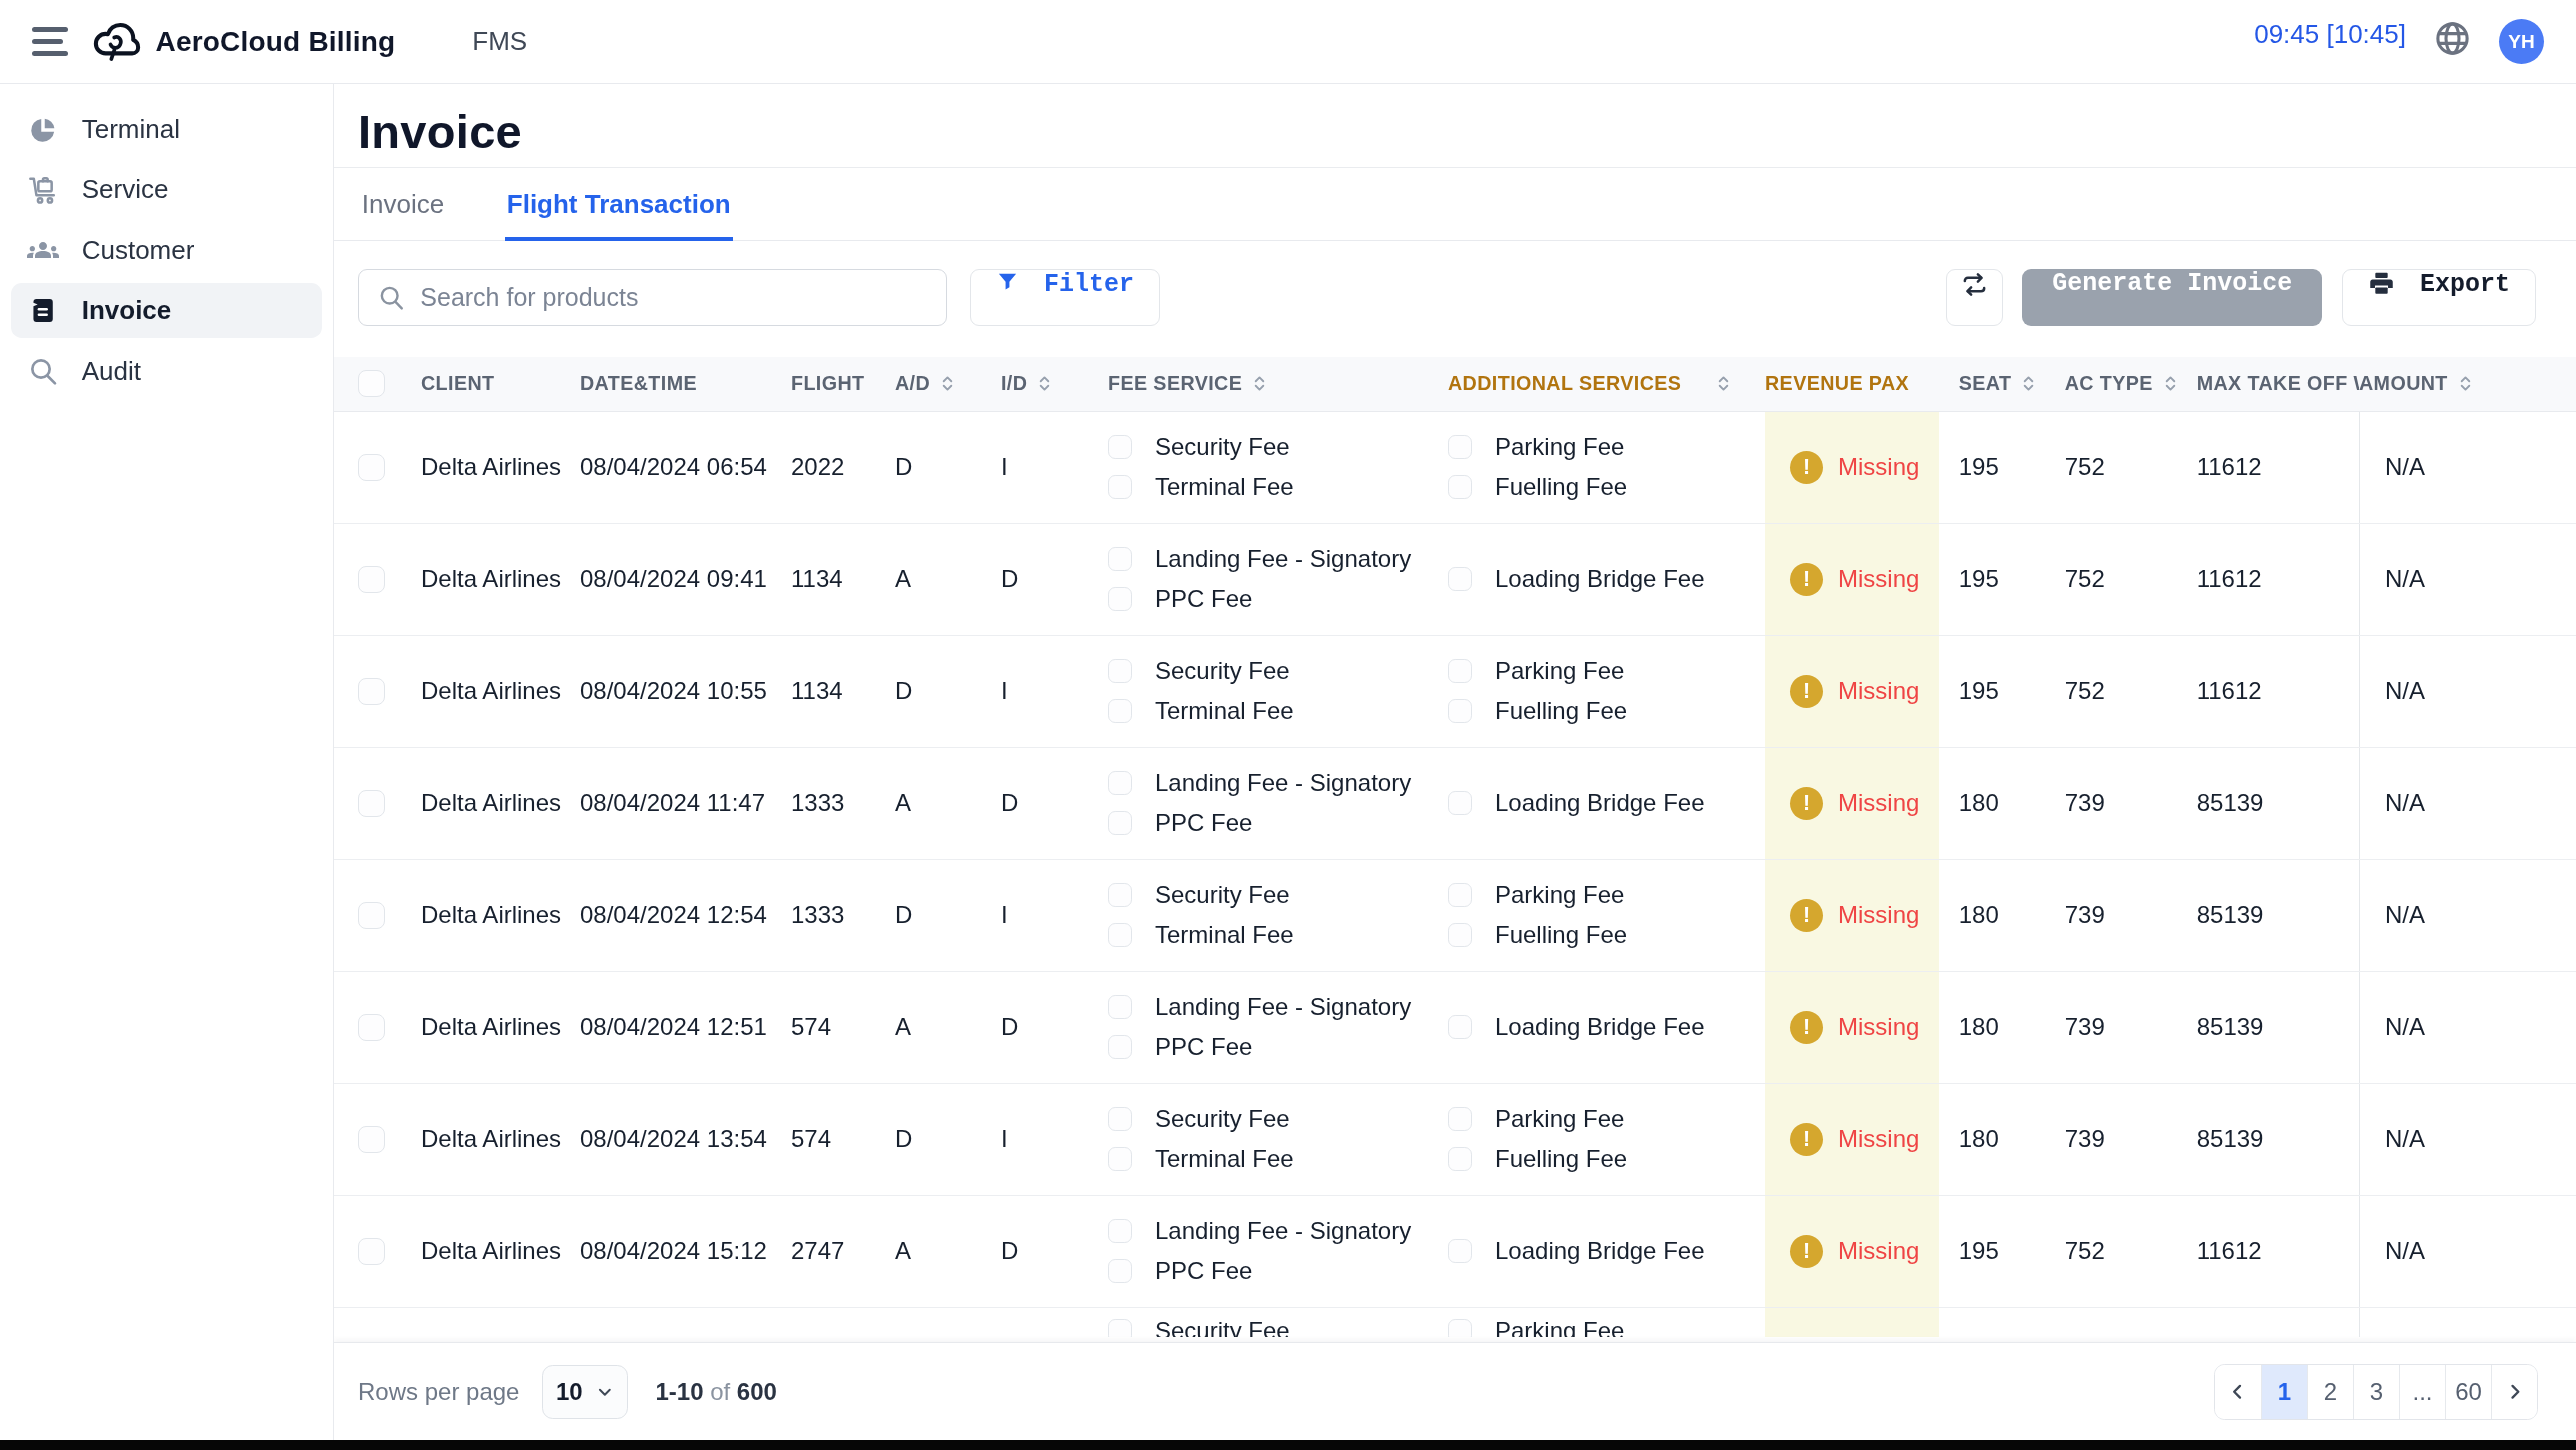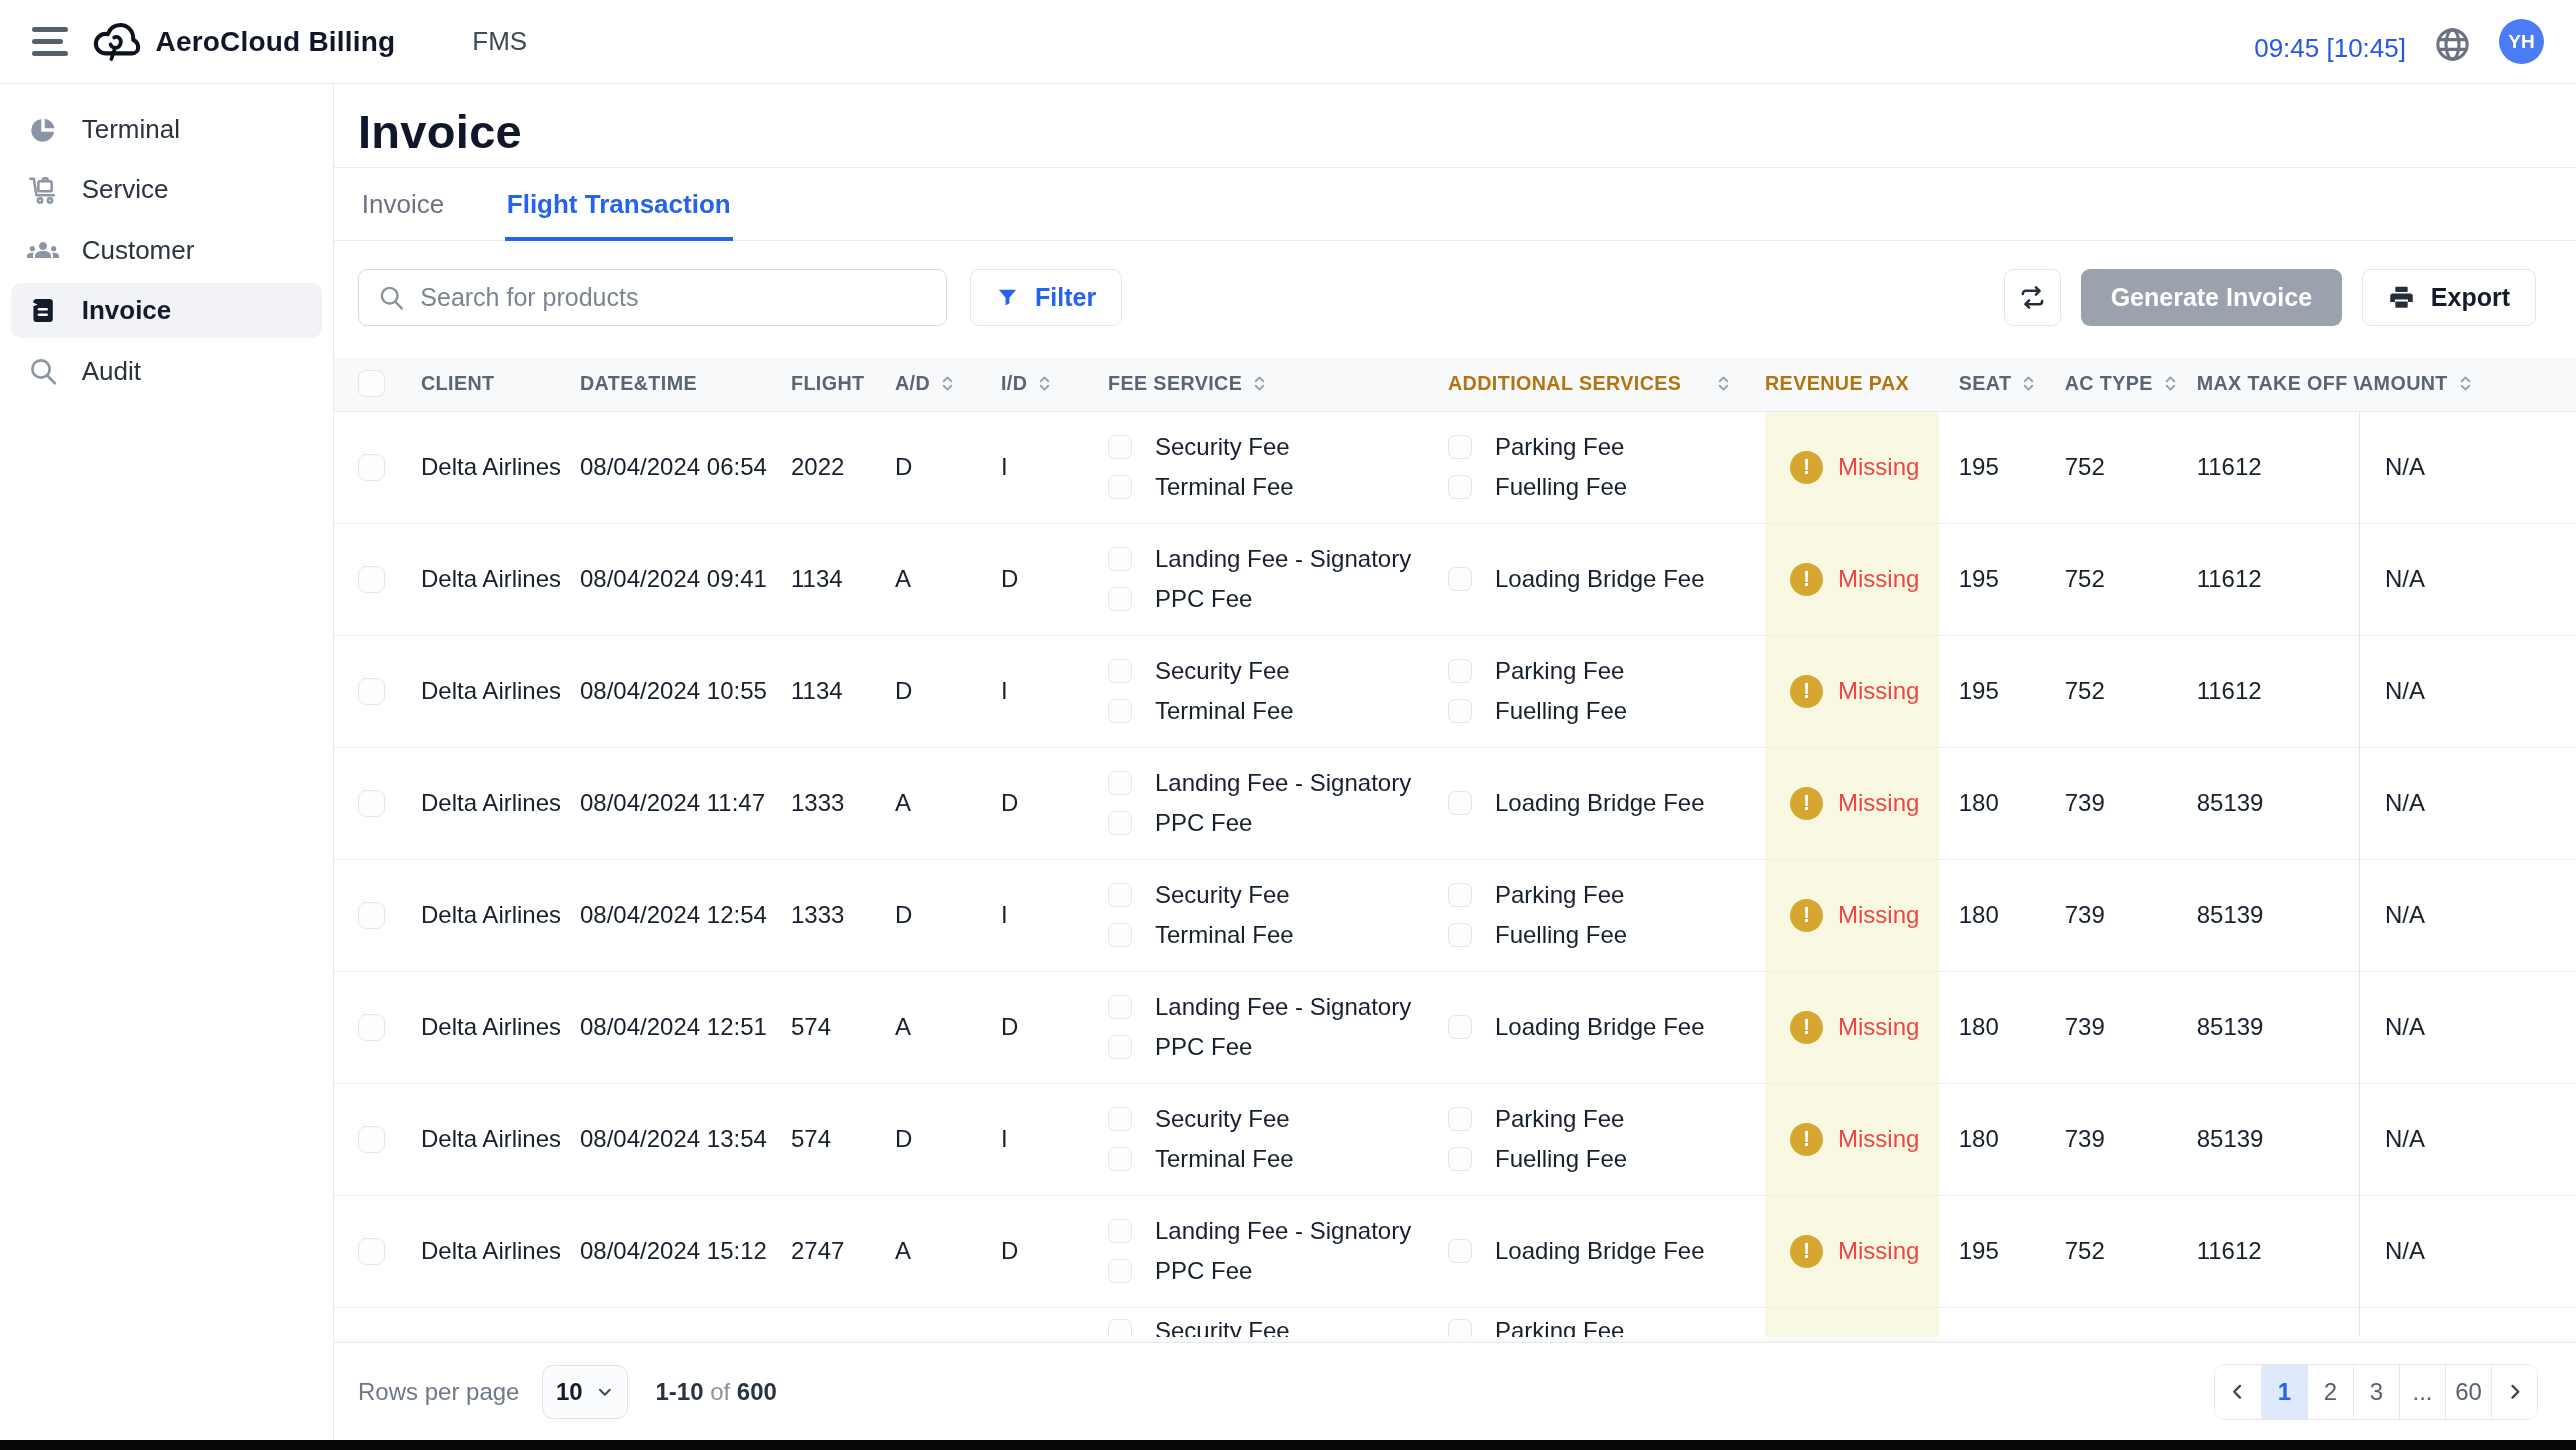--- a/index.html
+++ b/index.html
@@ -8,21 +8,21 @@
 
   
   .topbar { position:absolute; top:0; left:0; width:2576px; height:84px; background:#fff;
             border-bottom:0.9px solid #e8eaee; display:flex; align-items:center; padding:0 32px; z-index:5; }
   .burger { width:36px; height:30px; display:flex; flex-direction:column; justify-content:space-between; cursor:pointer; }
   .burger span { display:block; height:5.4px; border-radius:2.7px; background:#565f6e; }
   .burger span:nth-child(2){ width:86%; }
   .logo { margin-left:23px; display:flex; align-items:center; }
   .app-title { margin-left:12.5px; font-size:28px; font-weight:800; color:#10172a; letter-spacing:0.2px; }
   .env-label { margin-left:77px; font-size:26px; font-weight:500; color:#3f4856; }
-  .topbar-right { margin-left:auto; display:flex; align-items:flex-end; gap:27px; }
+  .topbar-right { margin-left:auto; display:flex; align-items:flex-start; gap:27px; }
   .time-text { font-size:26px; color:#2457e6; font-weight:500; }
   .avatar { width:45px; height:45px; border-radius:50%; background:#4b7bf5; color:#fff;
             display:flex; align-items:center; justify-content:center; font-size:19px; font-weight:700; }
 
   
   .sidebar { position:absolute; top:84px; left:0; bottom:10.7px; width:334px; background:#fff;
              border-right:0.9px solid #e8eaee; padding:18px 10.7px 0 10.7px; }
   .side-item { height:55px; display:flex; align-items:center; gap:23px; padding-left:16px;
                border-radius:10.7px; margin-bottom:5.4px; cursor:pointer; }
   .side-item .side-icon { width:32px; height:32px; color:#8b95a5; display:flex; align-items:center; justify-content:center; }
@@ -37,22 +37,22 @@
   .page-title { font-size:47px; font-weight:800; color:#10172a; letter-spacing:0.3px; }
 
   .tabs { height:73px; border-bottom:0.9px solid #e8eaee; display:flex; align-items:flex-end; gap:59px; padding-left:26px; }
   .tab { font-size:26px; padding:0 1.8px 17px 1.8px; color:#6b7280; font-weight:500; cursor:pointer; border-bottom:4.5px solid transparent; margin-bottom:-0.9px; }
   .tab.active { color:#2563eb; font-weight:600; border-bottom-color:#2563eb; }
 
   .toolbar { margin:27px 40px 0 24px; height:59px; display:flex; align-items:center; }
   .search-box { width:589px; height:57px; border:1.8px solid #d6dae0; border-radius:9px; display:flex; align-items:center; padding:0 18px; background:#fff; }
   .search-box input { border:none; outline:none; font-size:25px; margin-left:14.3px; width:100%; color:#17202e; font-family:"Liberation Sans",sans-serif; }
   .search-box input::placeholder { color:#7b8494; }
-  .btn { height:57px; border-radius:9px; border:1.8px solid #e3e6ea; background:#fff; display:flex; align-items:center;
-         gap:16px; padding:0 25px; font-size:25px; font-weight:600; cursor:pointer; font-family:Liberation Sans, sans-serif; }
+  .btn { height:57px; border-radius:9px; border:1.8px solid #e3e6ea; background:#fff; display:flex; 
+         gap:25px; padding:0 25px; font-size:25px; font-weight:600; cursor:pointer; font-family:Liberation Mono, monospace; }
   .btn-filter { margin-left:23px; color:#2563eb; }
   .toolbar-right { margin-left:auto; display:flex; align-items:center; gap:19.7px; }
   .btn-swap { width:57px; padding:0; justify-content:center; }
   .btn-generate { background:#9aa2ad; border:none; color:#fff; padding:0 30px; }
   .btn-export { color:#141c2c; }
 
   
   .table { margin-top:29.5px; }
   .thead, .trow { display:grid; padding-left:24px;
       grid-template-columns:63px 159px 211px 104px 106px 107px 340px 317px 174px 106px 132px 182px 218px; }

